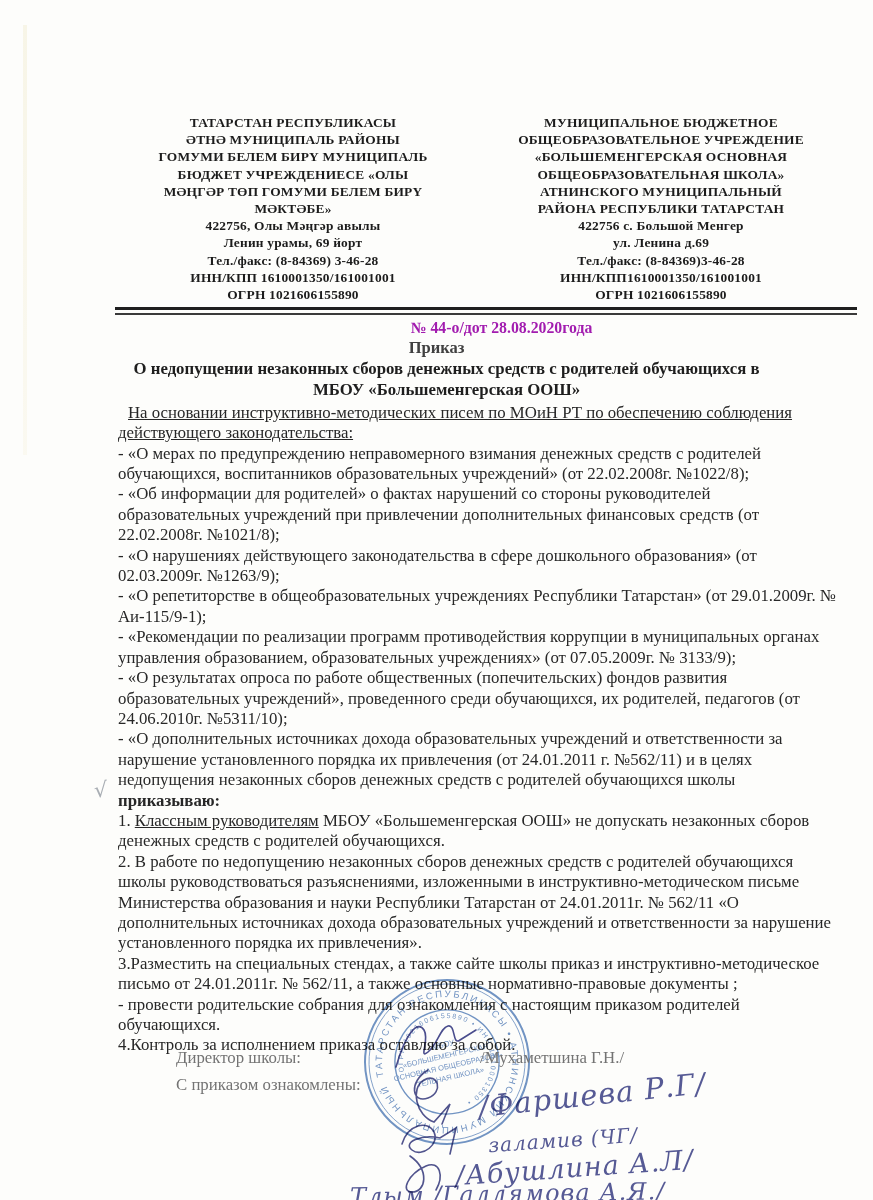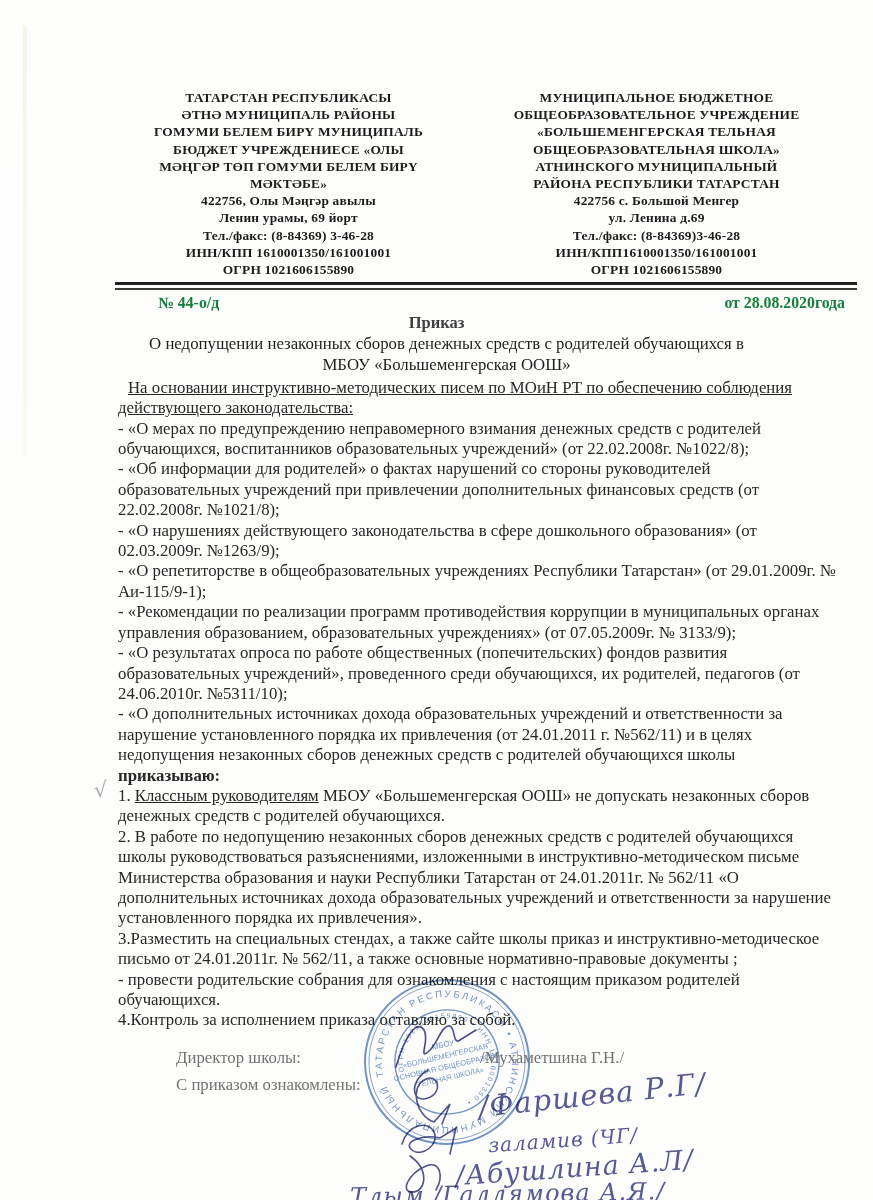--- a/index.html
+++ b/index.html
@@ -6,33 +6,33 @@
   .page{
     position:relative; width:873px; height:1200px; margin:0 auto;
     background:#fdfdfb;
     font-family:"Liberation Serif","DejaVu Serif",serif;
     color:#262626; overflow:hidden;
     box-shadow:0 0 4px rgba(0,0,0,.25);
   }
   .scan-streak{position:absolute;left:23px;top:25px;width:4px;height:430px;
     background:linear-gradient(#f6f3e2,#faf8ee);opacity:.8;}
   
-  .letterhead{display:flex;justify-content:center;padding:89px 16px 0 112px;}
+  .letterhead{display:flex;justify-content:flex-end;padding:89px 16px 0 112px;margin-top:25px;}
   .lh-col{font-weight:bold;font-size:13.4px;line-height:17.2px;text-align:center;
     color:#1c1c1c;letter-spacing:.2px;}
   .lh-left{width:344px;}
   .lh-right{width:392px;}
   
   .rule{margin:4px 16px 0 115px;height:3px;border-top:3px solid #1f1f1f;border-bottom:2px solid #3a3a3a;}
   
-  .meta-row{display:flex;justify-content:space-between;margin:4px 28px 0 158px;
-    font-weight:bold;font-size:15.8px;color:#15803d;}
+  .meta-row{display:flex;justify-content:center;margin:4px 28px 0 158px;
+    font-weight:bold;font-size:15.8px;color:#a21caf;}
   
   .kicker{text-align:center;font-weight:bold;font-size:16.5px;margin-top:1px;color:#404040;}
-  .doc-title{text-align:center;font-weight:normal;font-size:16.8px;line-height:20.8px;
+  .doc-title{text-align:center;font-weight:bold;font-size:16.8px;line-height:20.8px;
     margin:1px 40px 0 60px;color:#1e1e1e;}
   
   .body-text{margin:2px 35px 0 118px;width:718px;font-size:16.8px;line-height:20.4px;color:#272727;}
   .body-text .para{margin:0;}
   .body-text .para:first-child{text-indent:10px;text-decoration:underline;}
   .body-text .b{font-weight:bold;}
   .body-text .u{text-decoration:underline;}
   
   .margin-check{position:absolute;left:94px;top:778px;font-size:21px;color:#a9aeb4;
     transform:rotate(-4deg);font-family:"DejaVu Sans",sans-serif;}
@@ -69,21 +69,21 @@
         <div>МӘКТӘБЕ»</div>
         <div>422756, Олы Мәңгәр авылы</div>
         <div>Ленин урамы, 69 йорт</div>
         <div>Тел./факс: (8-84369) 3-46-28</div>
         <div>ИНН/КПП 1610001350/161001001</div>
         <div>ОГРН 1021606155890</div>
       </div>
     <div class="lh-col lh-right">
         <div>МУНИЦИПАЛЬНОЕ БЮДЖЕТНОЕ</div>
         <div>ОБЩЕОБРАЗОВАТЕЛЬНОЕ УЧРЕЖДЕНИЕ</div>
-        <div>«БОЛЬШЕМЕНГЕРСКАЯ ТЕЛЬНАЯ</div>
+        <div>«БОЛЬШЕМЕНГЕРСКАЯ ОСНОВНАЯ</div>
         <div>ОБЩЕОБРАЗОВАТЕЛЬНАЯ ШКОЛА»</div>
         <div>АТНИНСКОГО МУНИЦИПАЛЬНЫЙ</div>
         <div>РАЙОНА РЕСПУБЛИКИ ТАТАРСТАН</div>
         <div>422756 с. Большой Менгер</div>
         <div>ул. Ленина д.69</div>
         <div>Тел./факс: (8-84369)3-46-28</div>
         <div>ИНН/КПП1610001350/161001001</div>
         <div>ОГРН 1021606155890</div>
       </div>
   </div>

